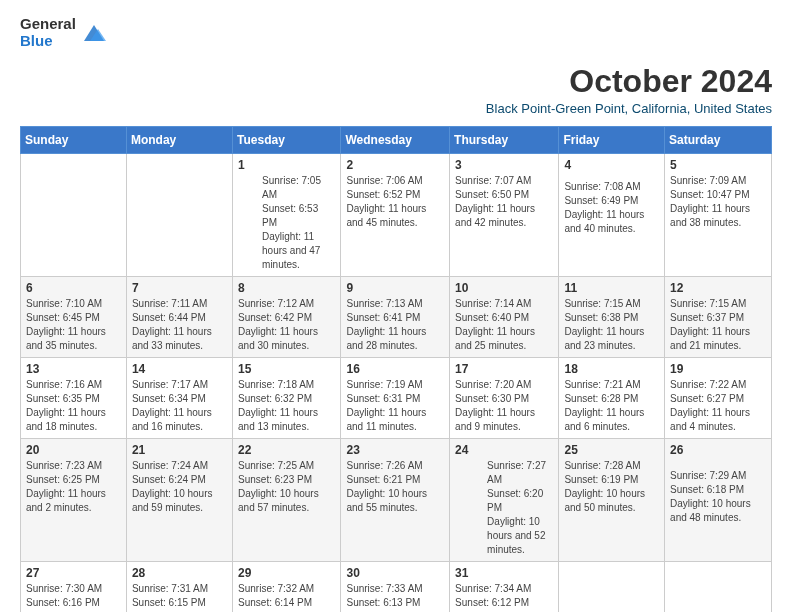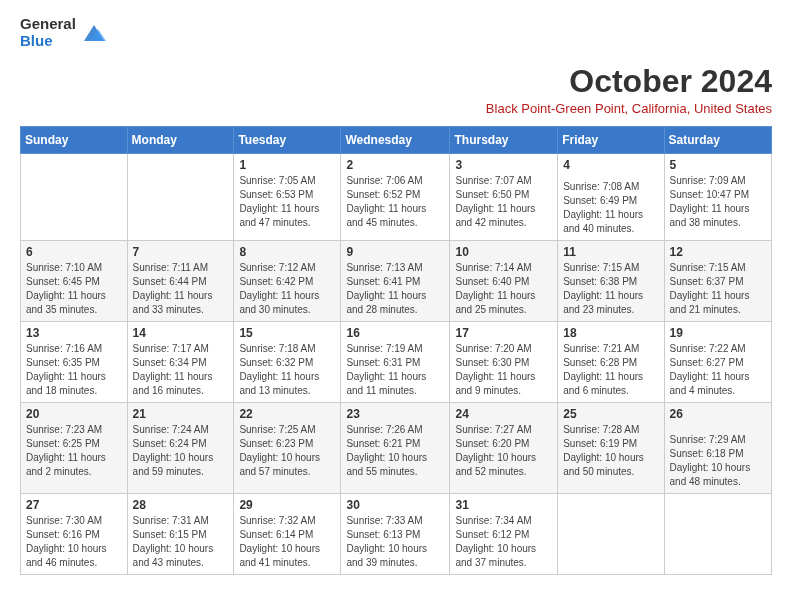--- a/index.html
+++ b/index.html
@@ -46,21 +46,21 @@
       margin-top: 48px;
     }
     .month-title {
       font-size: 32px;
       font-weight: bold;
       color: #333;
       line-height: 1.1;
     }
     .location-subtitle {
       font-size: 13px;
-      color: #b91c1c;
+      color: #0c4a6e;
       margin-top: 2px;
     }
     .calendar-table {
       width: 100%;
       border-collapse: collapse;
       border: 1px solid #ccc;
     }
     .calendar-table th {
       background: #3a78c9;
       color: #fff;
@@ -130,21 +130,21 @@
         <th>Friday</th>
         <th>Saturday</th>
       </tr>
   </thead>
   <tbody id="calendar-body">
   <tr>
         <td class="empty-cell"></td>
         <td class="empty-cell"></td>
         <td>
           <span class="day-num">1</span>
-          <div class="day-info" style="white-space: pre-wrap;">Sunrise: 7:05 AM
+          <div class="day-info" style="white-space: pre-wrap; margin-left: 24px;">Sunrise: 7:05 AM
 Sunset: 6:53 PM
 Daylight: 11 hours and 47 minutes.</div>
         </td>
         <td>
           <span class="day-num">2</span>
           <div class="day-info" style="white-space: pre-wrap;">Sunrise: 7:06 AM
 Sunset: 6:52 PM
 Daylight: 11 hours and 45 minutes.</div>
         </td>
         <td>
@@ -274,21 +274,21 @@
 Daylight: 10 hours and 57 minutes.</div>
         </td>
         <td>
           <span class="day-num">23</span>
           <div class="day-info" style="white-space: pre-wrap;">Sunrise: 7:26 AM
 Sunset: 6:21 PM
 Daylight: 10 hours and 55 minutes.</div>
         </td>
         <td>
           <span class="day-num">24</span>
-          <div class="day-info" style="white-space: pre-wrap;">Sunrise: 7:27 AM
+          <div class="day-info" style="white-space: pre-wrap; margin-left: 32px;">Sunrise: 7:27 AM
 Sunset: 6:20 PM
 Daylight: 10 hours and 52 minutes.</div>
         </td>
         <td>
           <span class="day-num">25</span>
           <div class="day-info" style="white-space: pre-wrap;">Sunrise: 7:28 AM
 Sunset: 6:19 PM
 Daylight: 10 hours and 50 minutes.</div>
         </td>
         <td>

